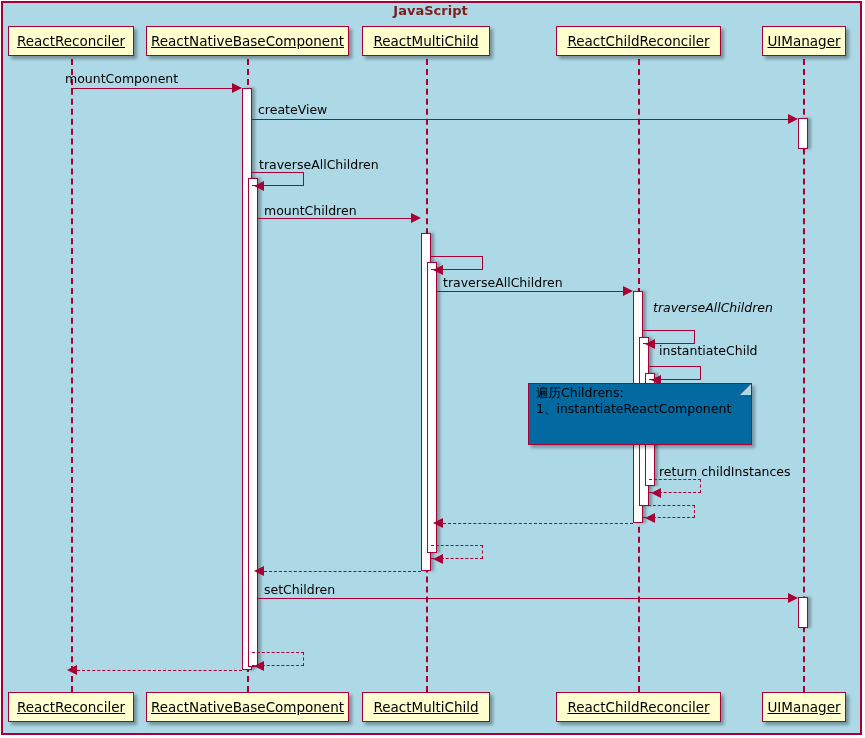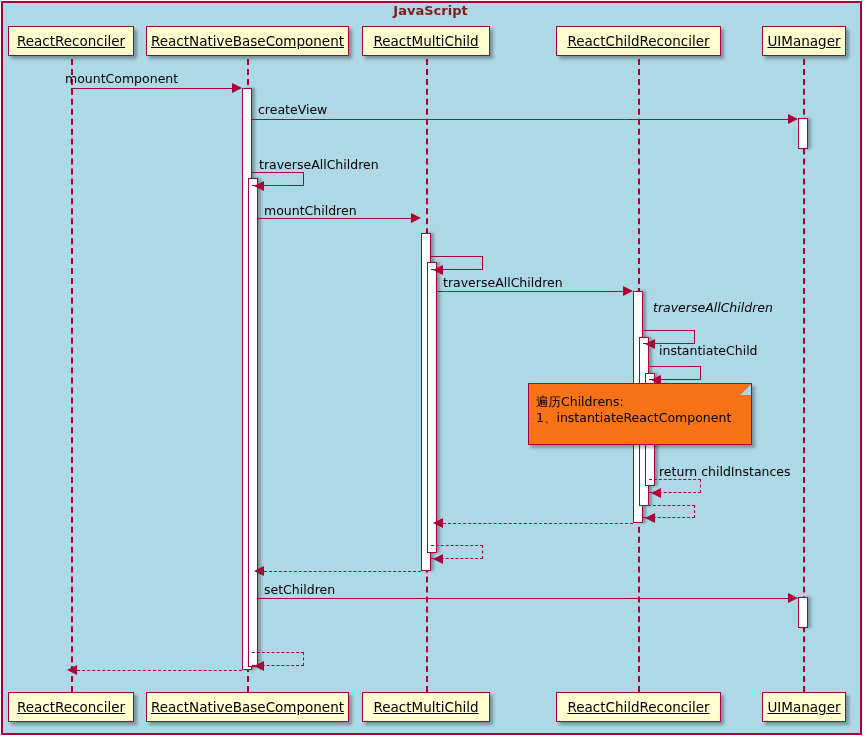--- a/index.html
+++ b/index.html
@@ -99,26 +99,26 @@
     background:transparent;
   }
   .selfcall.dashed{
     border-style:dashed;
     border-left:none;
   }
 
   
   .note{
     position:absolute;
-    background:#f97316;
+    background:#0369a1;
     border:1.5px solid #A80036;
     box-sizing:border-box;
     font-size:12.5px;
     color:#000000;
-    padding:10px 8px 5px 7px;
+    padding:1px 8px 5px 7px;
     line-height:16px;
     box-shadow:3px 3px 3px rgba(0,0,0,0.30);
   }
   .note-fold{
     position:absolute;
     right:-1px; top:-1px;
     width:0;height:0;
     border-left:12px solid transparent;
     border-bottom:12px solid #A80036;
   }

